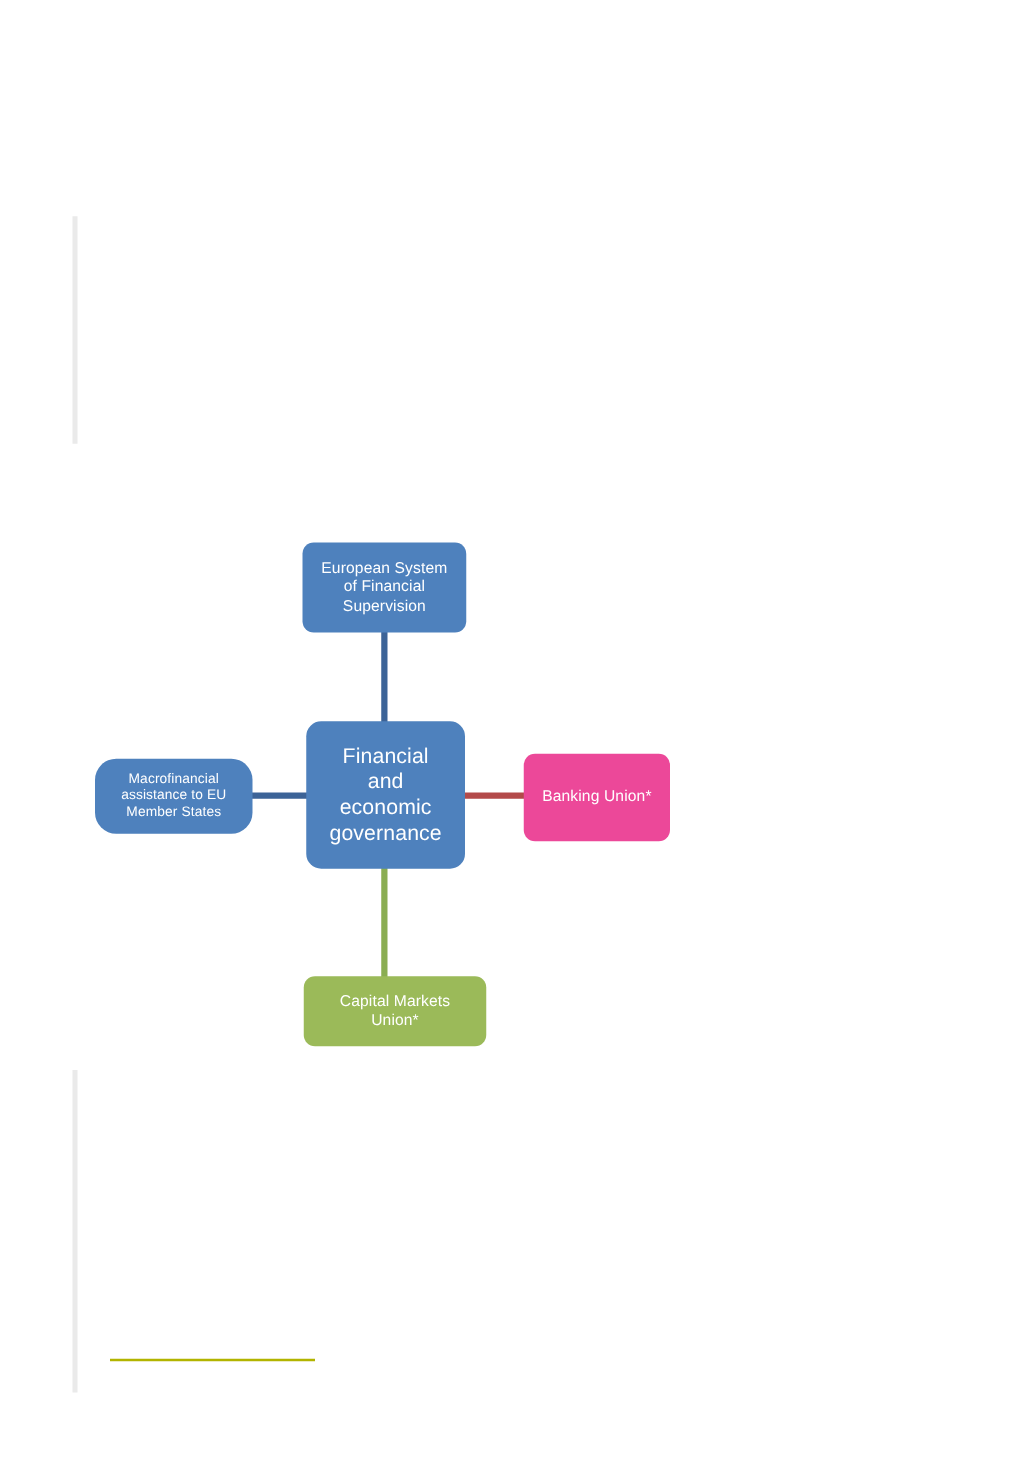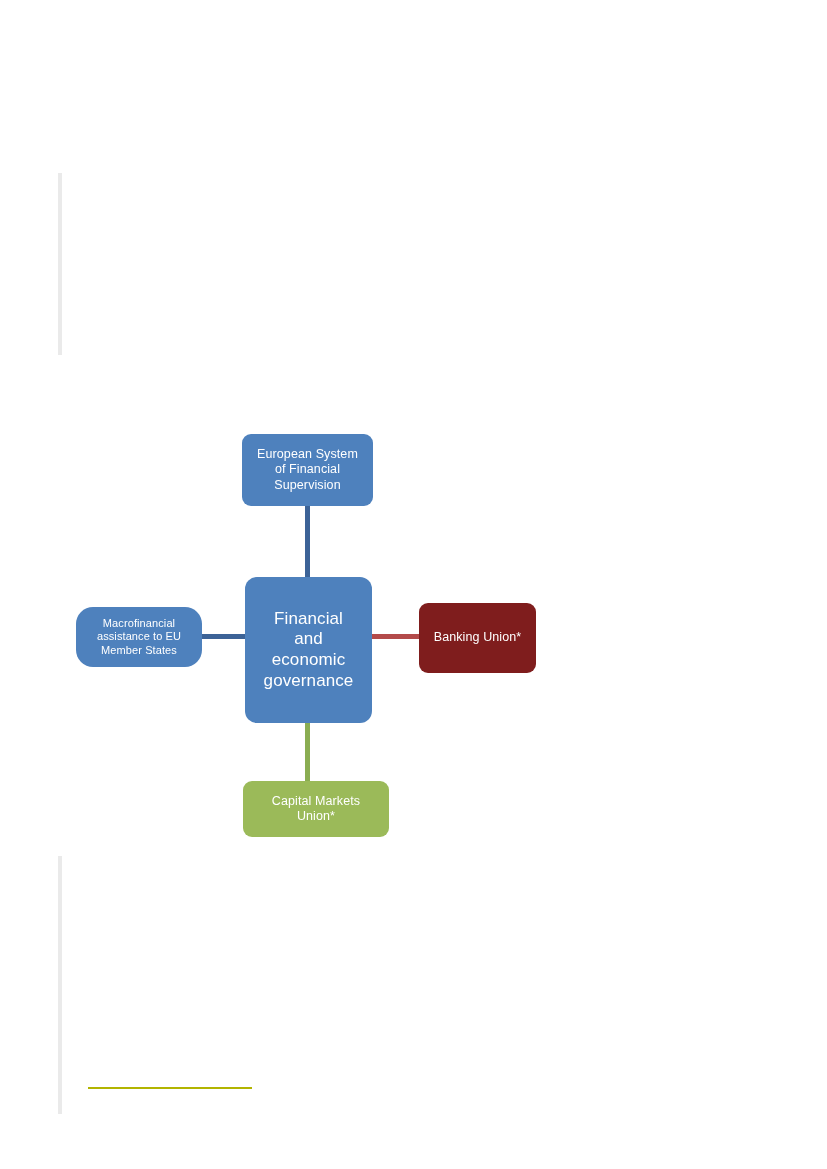--- a/index.html
+++ b/index.html
@@ -76,38 +76,38 @@
 
   #node-esfs {
     left: 242px;  top: 434px;
     width: 131px; height: 72px;
     background: #4e81bd;
     font-size: 12.5px;
   }
 
   #node-central {
     left: 245px;  top: 577px;
-    width: 127px; height: 146px;
+    width: 127px; height: 118px;
     background: #4e81bd;
     font-size: 17px;
     border-radius: 12px;
   }
 
   #node-macrofinancial {
     left: 76px;   top: 607px;
     width: 126px; height: 60px;
     background: #4e81bd;
     font-size: 11px;
     border-radius: 17px;
   }
 
   #node-banking-union {
     left: 419px;  top: 603px;
     width: 117px; height: 70px;
-    background: #7f1d1d;
+    background: #ec4899;
     font-size: 12.5px;
   }
 
   #node-capital-markets {
     left: 243px;  top: 781px;
     width: 146px; height: 56px;
     background: #9bba59;
     font-size: 12.5px;
   }
 </style>

